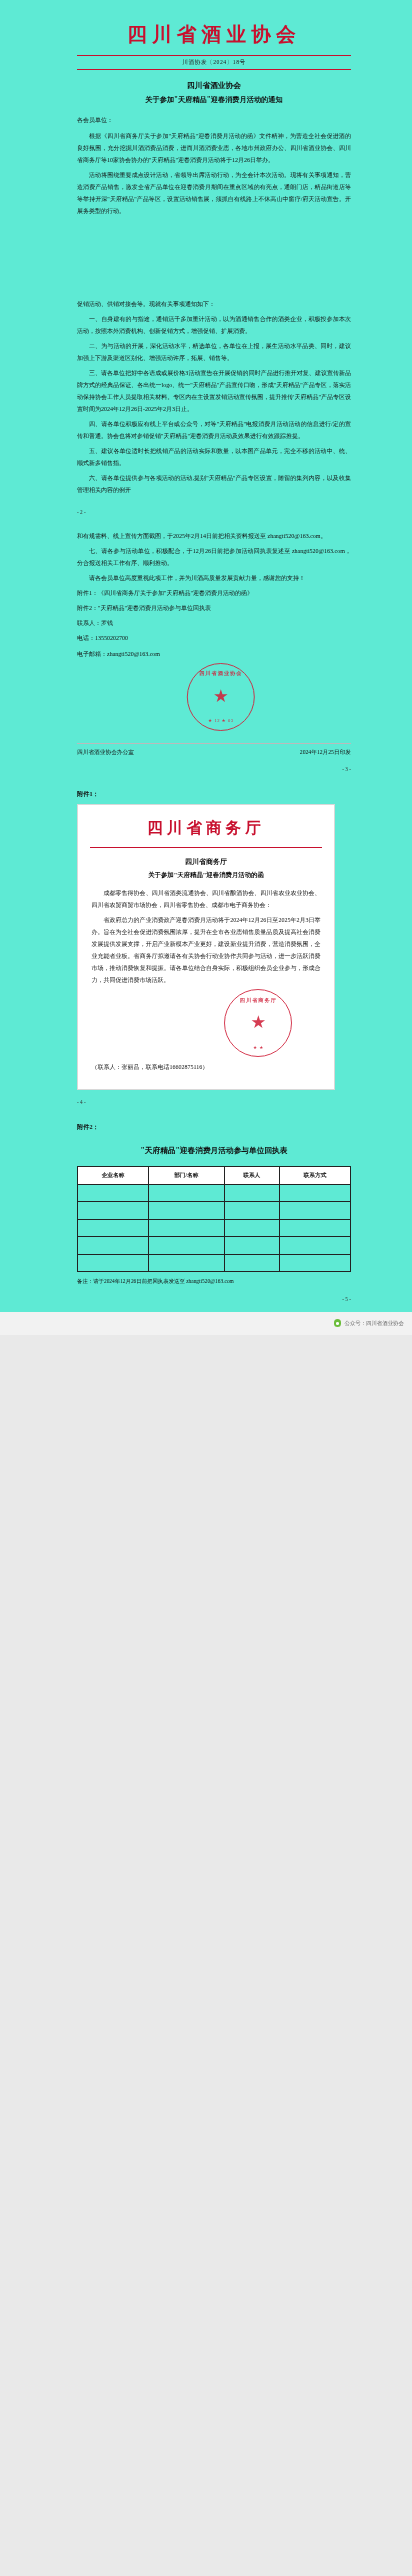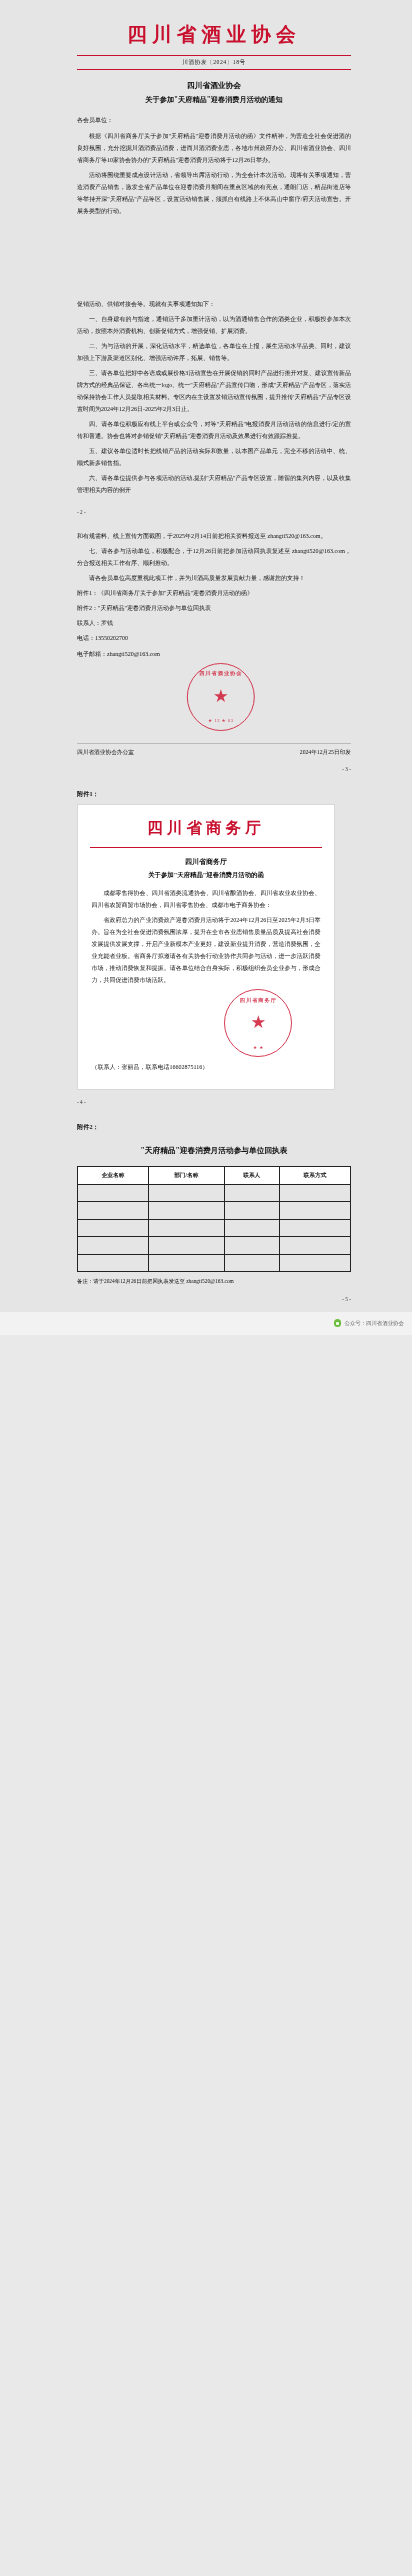--- a/index.html
+++ b/index.html
@@ -9,21 +9,21 @@
     background: #e9e9e9;
     font-family: "Liberation Serif", "DejaVu Serif", serif;
     width: 412px;
   }
   .page {
     width: 412px;
     background: #fefefe;
     position: relative;
   }
   .sheet {
-    background: #e5e5e5;
+    background: #5eead4;
     margin: 0 auto;
     width: 412px;
     padding: 0 0 0 16px;
     position: relative;
   }
   .inner {
     padding: 0 61px;
   }
   .org-title {
     text-align: center;

